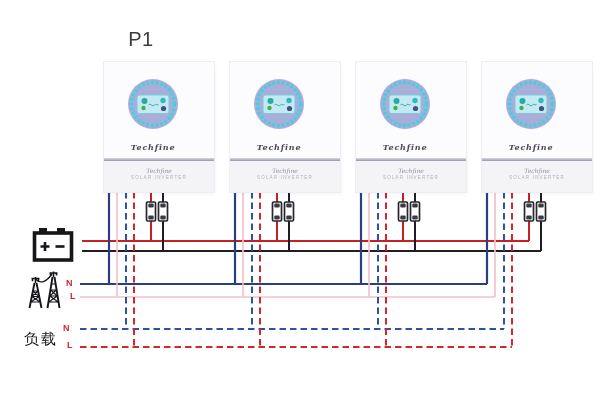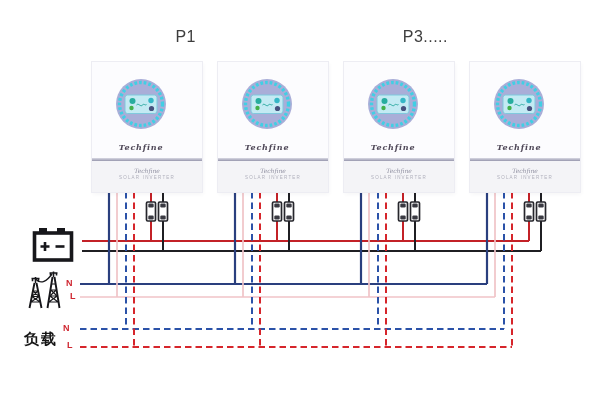--- a/index.html
+++ b/index.html
@@ -3,25 +3,25 @@
 <meta charset="utf-8">
 <style>
   html,body{margin:0;padding:0;}
   body{
     width:600px;height:400px;position:relative;overflow:hidden;
     background:#ffffff;font-family:"Liberation Sans",sans-serif;
   }
   #wire-layer{position:absolute;left:0;top:0;width:600px;height:400px;}
   .unit{position:absolute;top:26px;width:110px;height:166px;}
   .p-label{
-    position:absolute;top:2px;left:-6px;width:110px;text-align:right;
-    font-size:16px;color:#3d3d3d;letter-spacing:.5px;
+    position:absolute;top:2px;left:-6px;width:110px;text-align:center;
+    font-size:20px;color:#3d3d3d;letter-spacing:.5px;
   }
   .box{
-    position:absolute;top:36px;left:0;width:110px;height:130px;
+    position:absolute;top:36px;left:12px;width:110px;height:130px;
     background:#fcfcfe;
     box-shadow:0 0 0 1px #ededf3,1px 2px 4px rgba(60,60,90,.06);
   }
   .disp{position:absolute;top:16px;left:23px;width:52px;height:52px;}
   .brand{
     position:absolute;top:80px;left:0;width:98px;text-align:center;
     font-family:"DejaVu Serif",serif;font-style:italic;font-weight:bold;
     font-size:8px;color:#4e4757;letter-spacing:.8px;
   }
   .divider{position:absolute;top:96px;left:0;width:110px;height:3px;
@@ -30,21 +30,21 @@
     background:#f4f4f7;text-align:center;}
   .panel-logo{margin-top:6px;font-family:"DejaVu Serif",serif;font-style:italic;
     font-size:6px;color:#9191a2;}
   .panel-sub{margin-top:1px;font-size:4.5px;letter-spacing:1.2px;color:#b0b0bc;}
   .nl{position:absolute;font-size:9px;font-weight:bold;color:#cf2630;}
   #grid-n{left:66px;top:278px;}
   #grid-l{left:70px;top:291px;}
   #load-n{left:63px;top:323px;}
   #load-l{left:67px;top:340px;}
   .load-label{
-    position:absolute;left:24px;top:330px;font-size:15px;font-weight:bold;
+    position:absolute;left:24px;top:330px;font-size:15px;font-weight:normal;
     color:#161616;letter-spacing:2px;
   }
   .battery{position:absolute;left:30px;top:224px;width:48px;height:44px;}
   .towers{position:absolute;left:22px;top:268px;width:46px;height:46px;}
 </style>
 </head>
 <body>
 
 <svg id="wire-layer">
     <line x1="82" y1="241" x2="529" y2="241" stroke="#c32127" stroke-width="2"></line>
@@ -156,21 +156,20 @@
     <div class="brand">Techfine</div>
     <div class="divider"></div>
     <div class="panel">
       <div class="panel-logo">Techfine</div>
       <div class="panel-sub">SOLAR INVERTER</div>
     </div>
   </div>
 </div>
 
 <div class="unit" style="left:344px">
-  <div class="p-label">P3.....</div>
   <div class="box">
     <svg class="disp" viewBox="0 0 52 52">
       <circle cx="26" cy="26" r="25" fill="#a9aed8"></circle>
       <circle cx="26" cy="26" r="21.5" fill="none" stroke="#41cfe4" stroke-width="3.4" stroke-dasharray="2.7 2"></circle>
       <rect x="10" y="17" width="32" height="18.5" rx="2.5" fill="#c3eaf3" stroke="#7fc9dd" stroke-width="1"></rect>
       <circle cx="17.5" cy="23" r="3" fill="#27ad9f"></circle>
       <circle cx="36" cy="22.5" r="2.7" fill="#35b7c6"></circle>
       <circle cx="16.5" cy="30" r="2.2" fill="#43b14b"></circle>
       <circle cx="36.5" cy="30.5" r="2.6" fill="#47517e"></circle>
       <path d="M21.5,27 c2,-2.6 4,2.6 6,0 c1.4,-1.8 2.8,0.8 4,-0.4" fill="none" stroke="#2aa9a0" stroke-width="1"></path>

